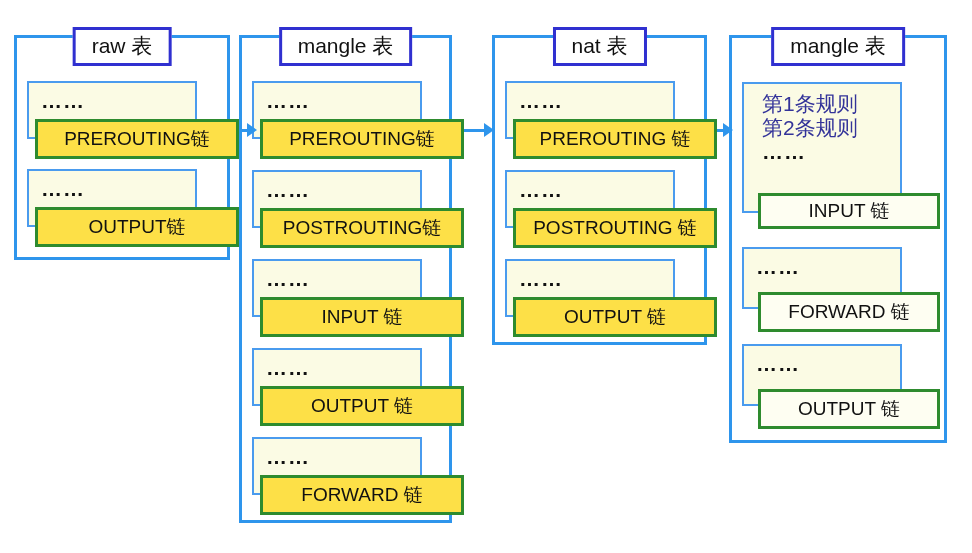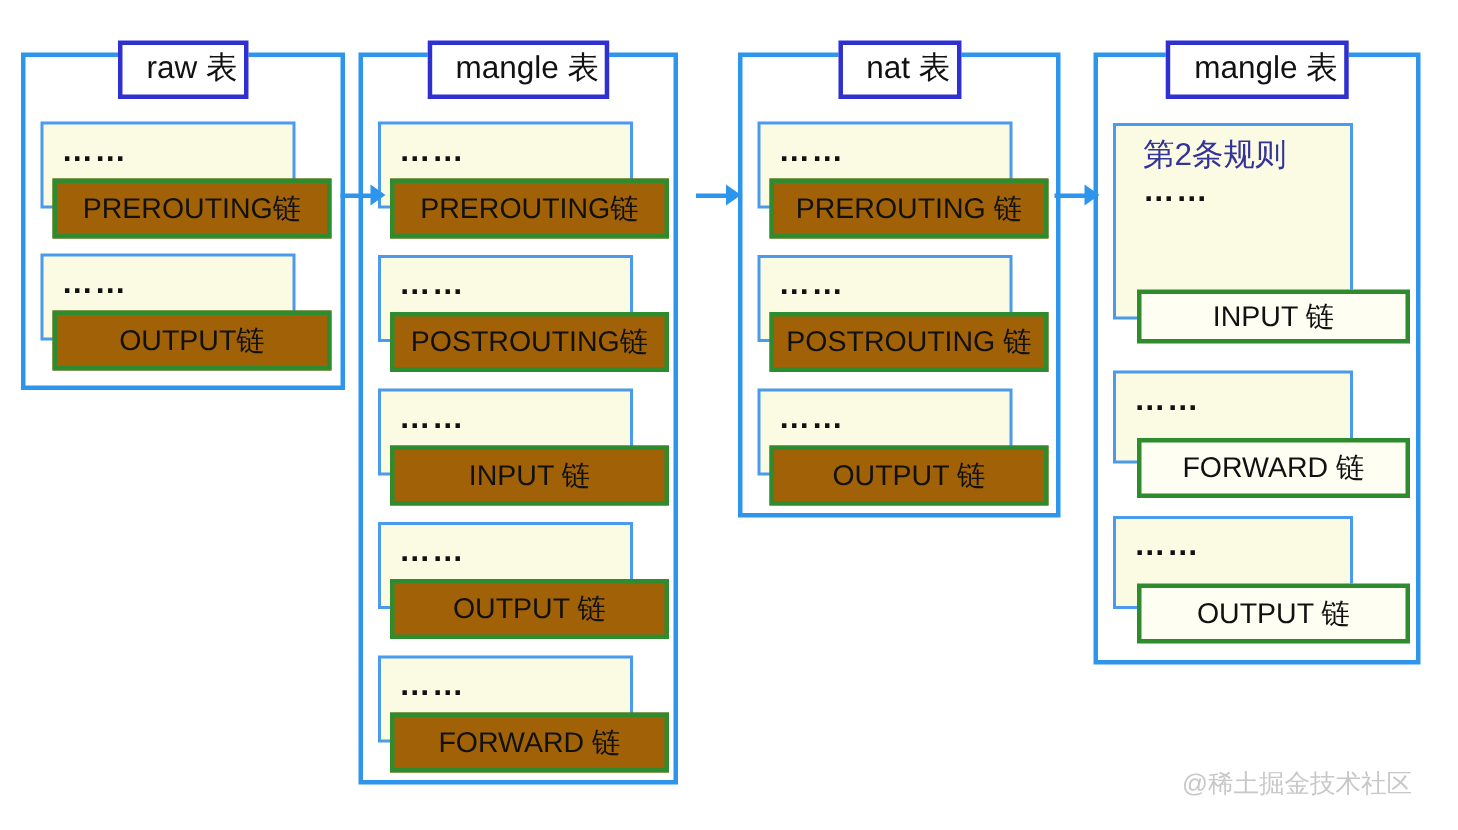--- a/index.html
+++ b/index.html
@@ -21,21 +21,21 @@
   .col-nat    { left: 492px; top: 35px; width: 215px; height: 310px; }
   .col-filter { left: 729px; top: 35px; width: 218px; height: 408px; }
 
   
   .header {
     position: absolute;
     top: -11px; left: 50%;
     transform: translateX(-50%);
     background: #ffffff;
     border: 3px solid #3030d0;
-    padding: 3px 4px 5px 16px;
+    padding: 3px 16px 5px 16px;
     font-size: 21px;
     color: #111111;
     white-space: nowrap;
     z-index: 3;
     line-height: 1.2;
   }
   .header.bold { font-weight: normal; }
 
   
   .group { position: absolute; left: 10px; width: 198px; }
@@ -45,22 +45,22 @@
     background: #fbfbe4;
     border: 2px solid #4a9bee;
   }
   .dots {
     position: absolute; left: 12px; top: 6px;
     font-size: 21px; font-weight: bold; color: #111111;
     letter-spacing: 1px; line-height: 1.1;
   }
   .chain-box {
     position: absolute; left: 8px; top: 38px;
-    width: 186px; height: 40px;
-    background: #a16207;
+    width: 204px; height: 40px;
+    background: #fde047;
     border: 3px solid #2e8b2e;
     display: flex; align-items: center; justify-content: center;
     font-size: 19px; color: #111111; white-space: nowrap;
     z-index: 2;
   }
   .col-filter .chain-box { background: #fefef2; }
 
   
   .rules-box.big { width: 160px; height: 131px; }
   .rule-lines {
@@ -197,20 +197,21 @@
   </div>
 
   <div class="col col-filter">
     <div class="header bold">
       <span>mangle 表</span>
     </div>
 
     <div class="group" style="top:44px;">
       <div class="rules-box big">
         <div class="rule-lines">
+          <div>第1条规则</div>
           <div>第2条规则</div>
           <div class="rule-dots">……</div>
         </div>
       </div>
       <div class="chain-box" style="top:111px;height:36px;">
         <span>INPUT 链</span>
       </div>
     </div>
     <div class="group" style="top:209px;">
       <div class="rules-box" style="height:62px;">
@@ -236,15 +237,14 @@
   </div>
   <div class="arrow arrow-2">
     <div class="shaft"></div>
     <div class="head"></div>
   </div>
   <div class="arrow arrow-3">
     <div class="shaft"></div>
     <div class="head"></div>
   </div>
 
-  <div class="watermark">@稀土掘金技术社区</div>
 
 </div>
 
 </body></html>

